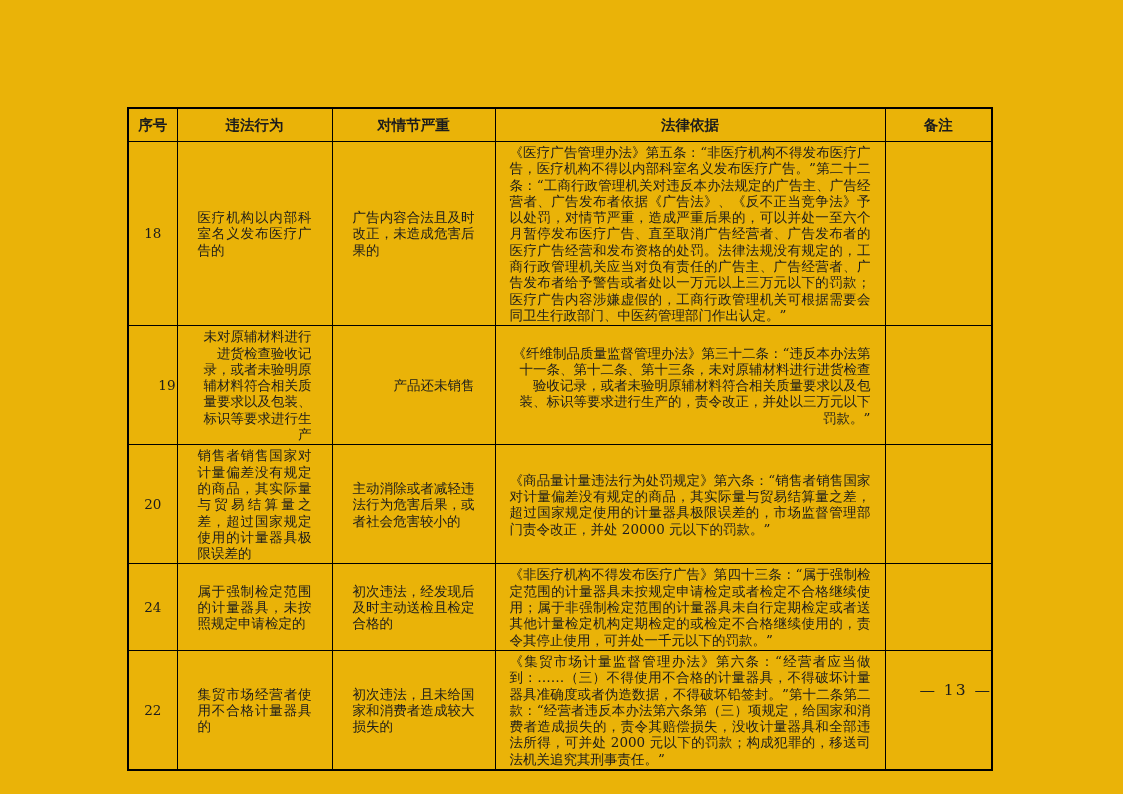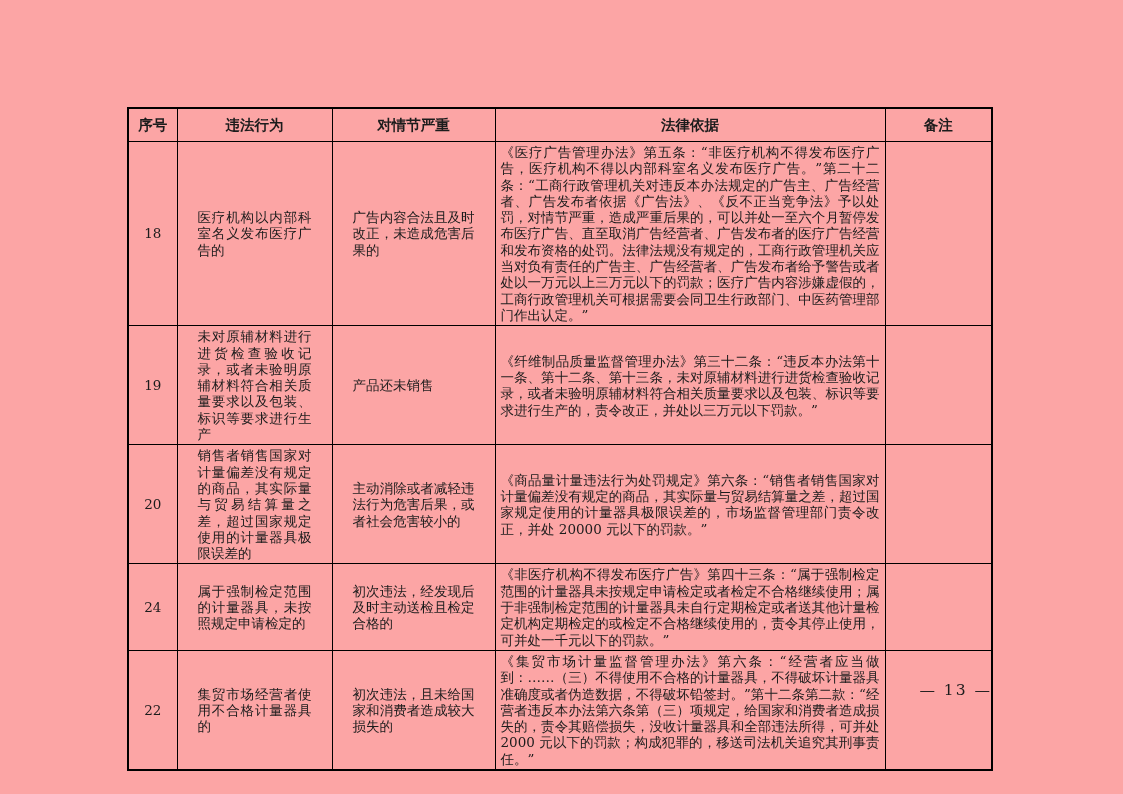--- a/index.html
+++ b/index.html
@@ -9,21 +9,21 @@
     width: 1123px;
     height: 794px;
     overflow: hidden;
     font-family: "DejaVu Serif", "Liberation Serif", serif;
     color: #1c1c1c;
   }
   .sheet {
     position: relative;
     width: 1123px;
     height: 794px;
-    background: #fca5a5;
+    background: #eab308;
   }
   table.penalty {
     position: absolute;
     left: 127px;
     top: 107px;
     width: 864px;
     border-collapse: collapse;
     table-layout: fixed;
     border: 2px solid #000;
   }
@@ -45,29 +45,29 @@
   td.col-no {
     text-align: center;
     font-size: 13px;
     font-family: "DejaVu Serif", "Liberation Serif", serif;
   }
   td.col-violation, td.col-condition {
     padding: 2px 20px;
     text-align: justify;
   }
   td.col-basis {
-    padding: 2px 5px;
+    padding: 2px 14px;
     text-align: justify;
   }
   td.col-remark {
     padding: 2px 4px;
   }
   
   tbody tr:nth-child(1) td { height: 160px; }
-  tbody tr:nth-child(2) td { height: 79px; }
+  tbody tr:nth-child(2) td { height: 79px; text-align: right; }
   tbody tr:nth-child(3) td { height: 94px; }
   tbody tr:nth-child(4) td { height: 79px; }
   tbody tr:nth-child(5) td { height: 94px; }
   .page-number {
     position: absolute;
     top: 681px;
     right: 131px;
     font-size: 15.5px;
     letter-spacing: 2px;
     color: #1c1c1c;

